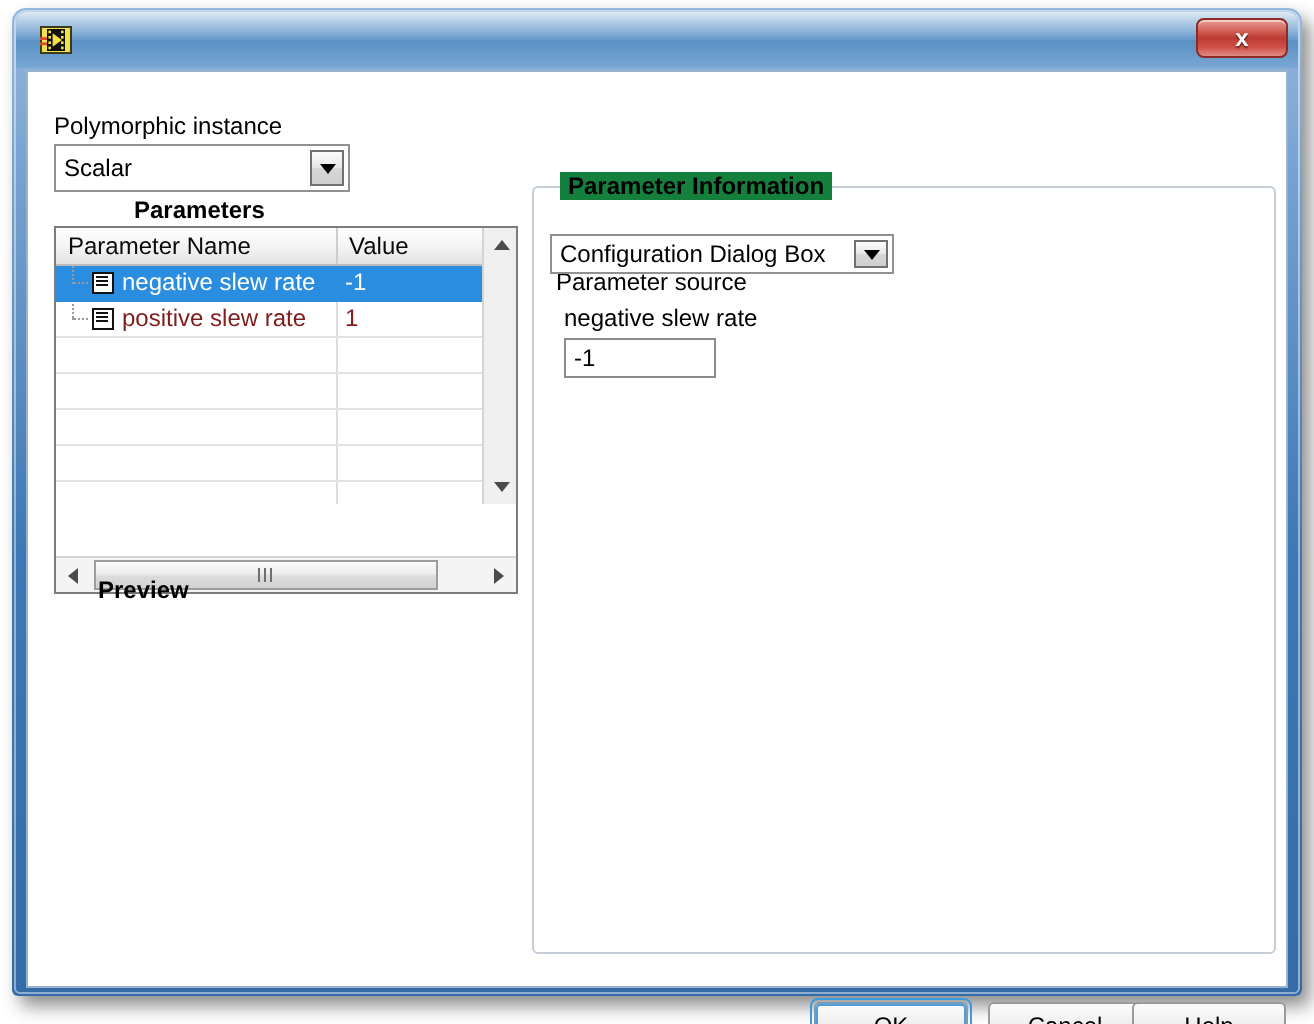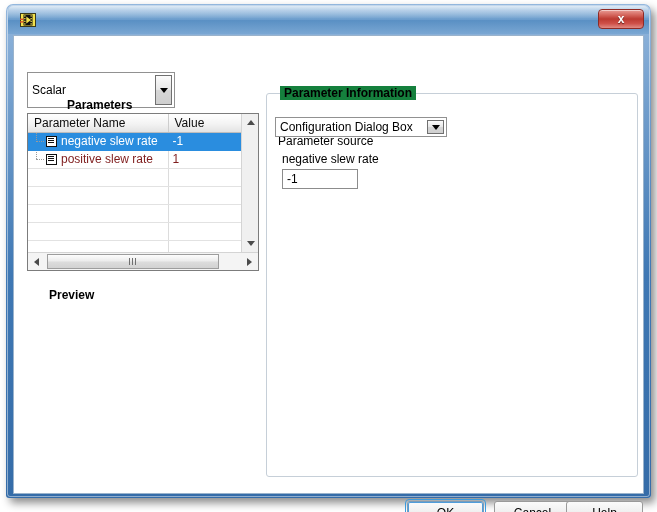--- a/index.html
+++ b/index.html
@@ -165,32 +165,32 @@
   }
   .combo .dropbtn .tri {
     width: 0; height: 0;
     border-left: 4px solid transparent;
     border-right: 4px solid transparent;
     border-top: 5px solid #000000;
   }
 
   #poly-combo {
     left: 13px; top: 36px;
-    width: 148px; height: 36px;
+    width: 148px; height: 24px;
   }
   #source-combo {
     left: 261px; top: 81px;
     width: 172px; height: 20px;
   }
 
   
   #param-table {
     position: absolute;
     left: 13px; top: 77px;
-    width: 232px; height: 158px;
+    width: 232px; height: 184px;
     box-sizing: border-box;
     border: 1px solid #7c7c7c;
     background: #ffffff;
     overflow: hidden;
   }
   #param-table-grid {
     position: absolute;
     left: 0; top: 0;
     width: 213px;
     height: 138px;
@@ -465,20 +465,21 @@
       </svg>
 
 
       <div id="close-button">
         <div class="glyph">x</div>
       </div>
     </div>
 
     <div id="client">
 
+      <div class="field-label" id="poly-label">Polymorphic instance</div>
 
       <div class="combo" id="poly-combo">
         <div class="value">Scalar</div>
         <div class="dropbtn">
           <span class="tri"></span>
         </div>
       </div>
 
       <div class="field-label bold-label" id="params-label">Parameters</div>
 

